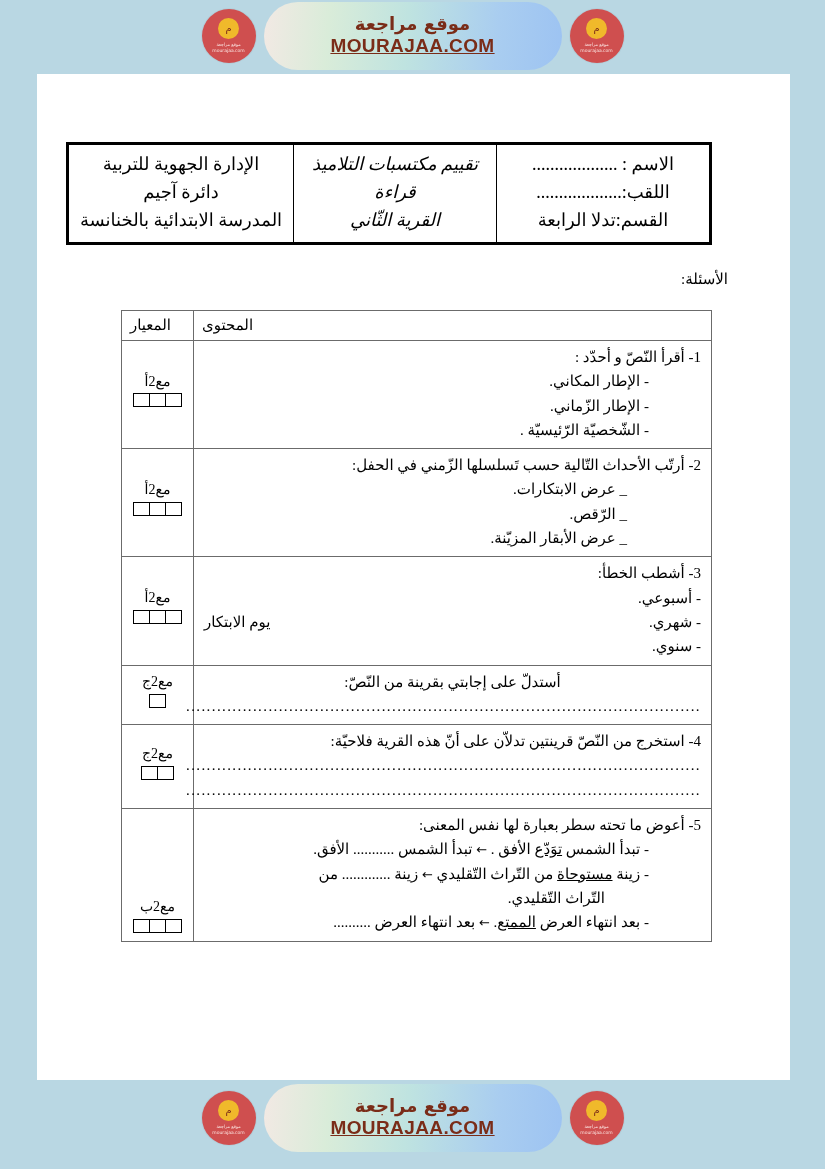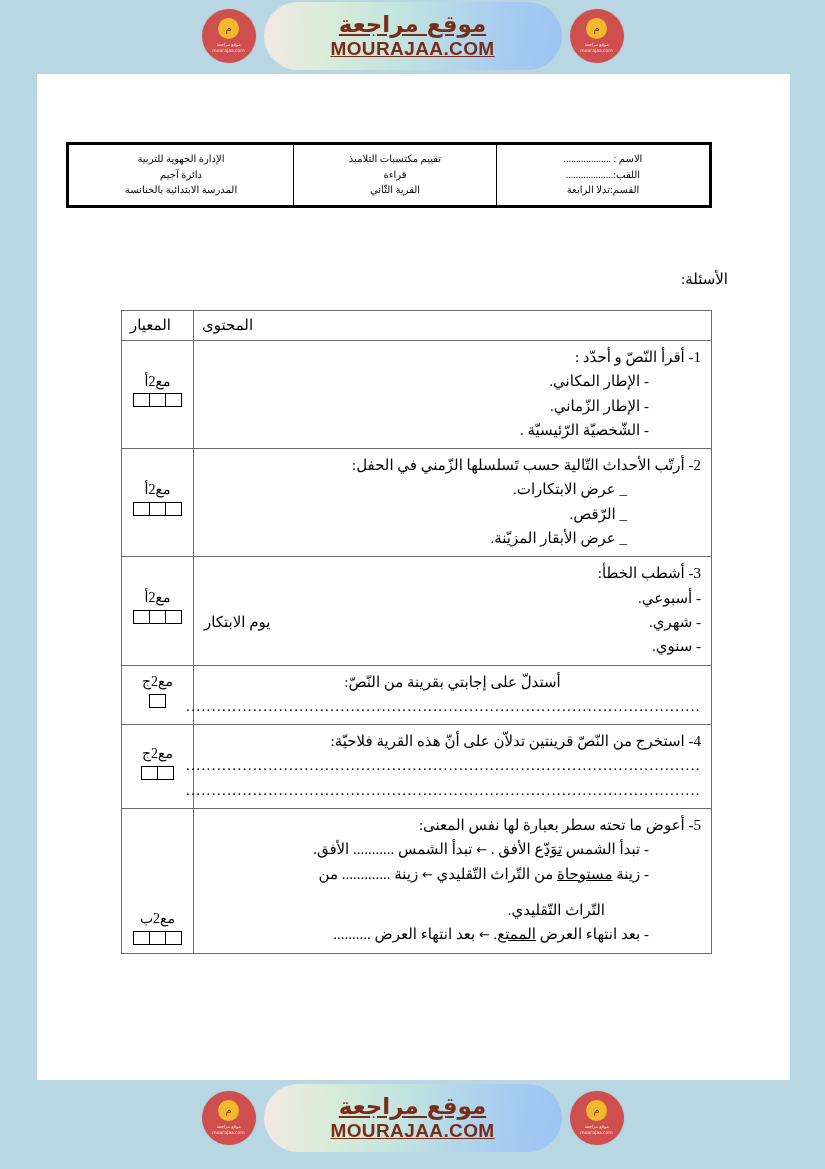--- a/index.html
+++ b/index.html
@@ -34,24 +34,23 @@
     height: 68px;
     border-radius: 34px;
     background: linear-gradient(95deg, #f2e9e4 0%, #d9ecd9 22%, #bfe3e0 48%, #a9cdf0 78%, #9dc3f2 100%);
     display: flex;
     flex-direction: column;
     align-items: center;
     justify-content: center;
   }
   .banner-ar {
     font-family: "DejaVu Sans", sans-serif;
-    font-size: 23px;
+    font-size: 18px;
     font-weight: bold;
     color: #7a2c18;
-    text-decoration: underline;
     line-height: 1.15;
     direction: rtl;
   }
   .banner-en {
     font-family: "Liberation Sans", sans-serif;
     font-size: 19px;
     font-weight: bold;
     color: #7a2c18;
     letter-spacing: .4px;
     text-decoration: underline;
@@ -116,27 +115,27 @@
     border-collapse: collapse;
     border: 3px solid #000;
     table-layout: fixed;
     background: #fff;
   }
   .id-table td {
     border: 1px solid #000;
     padding: 6px 8px 7px;
     text-align: center;
     vertical-align: middle;
-    font-size: 10px;
+    font-size: 18px;
     line-height: 1.55;
     color: #000;
     direction: rtl;
   }
   .id-cell-school { width: 208px; }
-  .id-cell-exam   { width: 186px; border-right: 3px solid #000; border-left: 3px solid #000; }
+  .id-cell-exam   { width: 186px; border-right: 3px solid #000; border-left: 3px solid #000; font-style: italic; }
   .id-cell-pupil  { width: 196px; text-align: right; }
 
   
   .questions-label {
     position: absolute;
     right: 62px;
     top: 196px;
     font-size: 15px;
     color: #000;
     direction: rtl;
@@ -193,21 +192,21 @@
   .cell-content {
     padding: 4px 10px 6px;
     font-size: 15px;
     line-height: 1.62;
     vertical-align: top;
   }
 
   .q-head { text-align: right; }
   .q-indent-1 { padding-right: 52px; }
   .q-indent-2 { padding-right: 74px; }
-  .q-indent-3 { padding-right: 96px; margin-top: 12px; }
+  .q-indent-3 { padding-right: 96px; }
   .q-right    { text-align: center; }
 
   .dotline {
     letter-spacing: 1.4px;
     font-size: 15px;
     color: #000;
     text-align: center;
   }
   .u { text-decoration: underline; }
   .arrow { font-family: "DejaVu Sans", sans-serif; font-size: 13px; }

